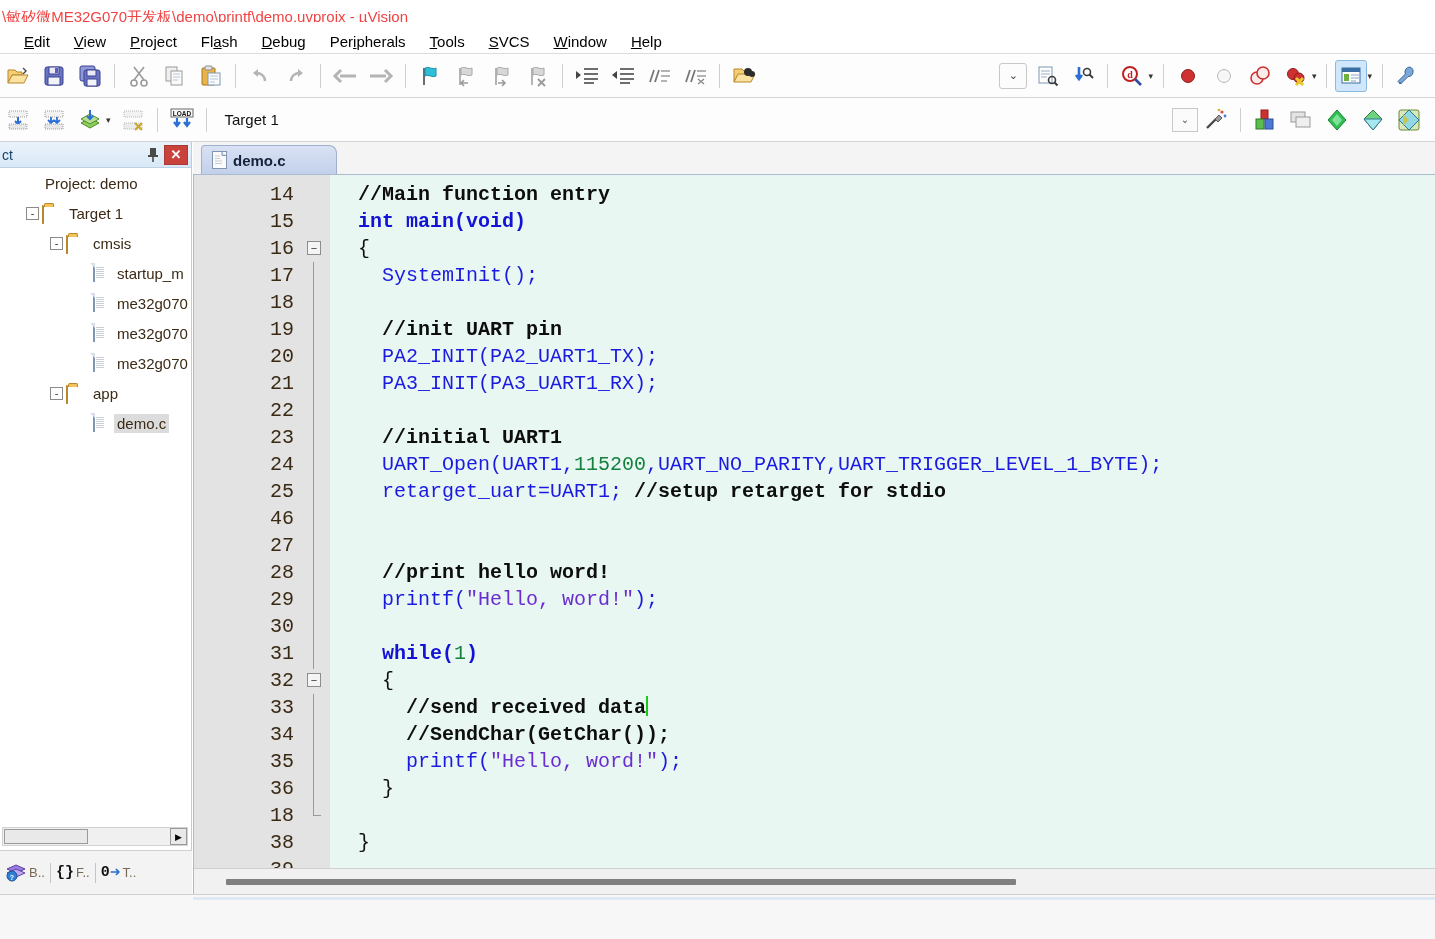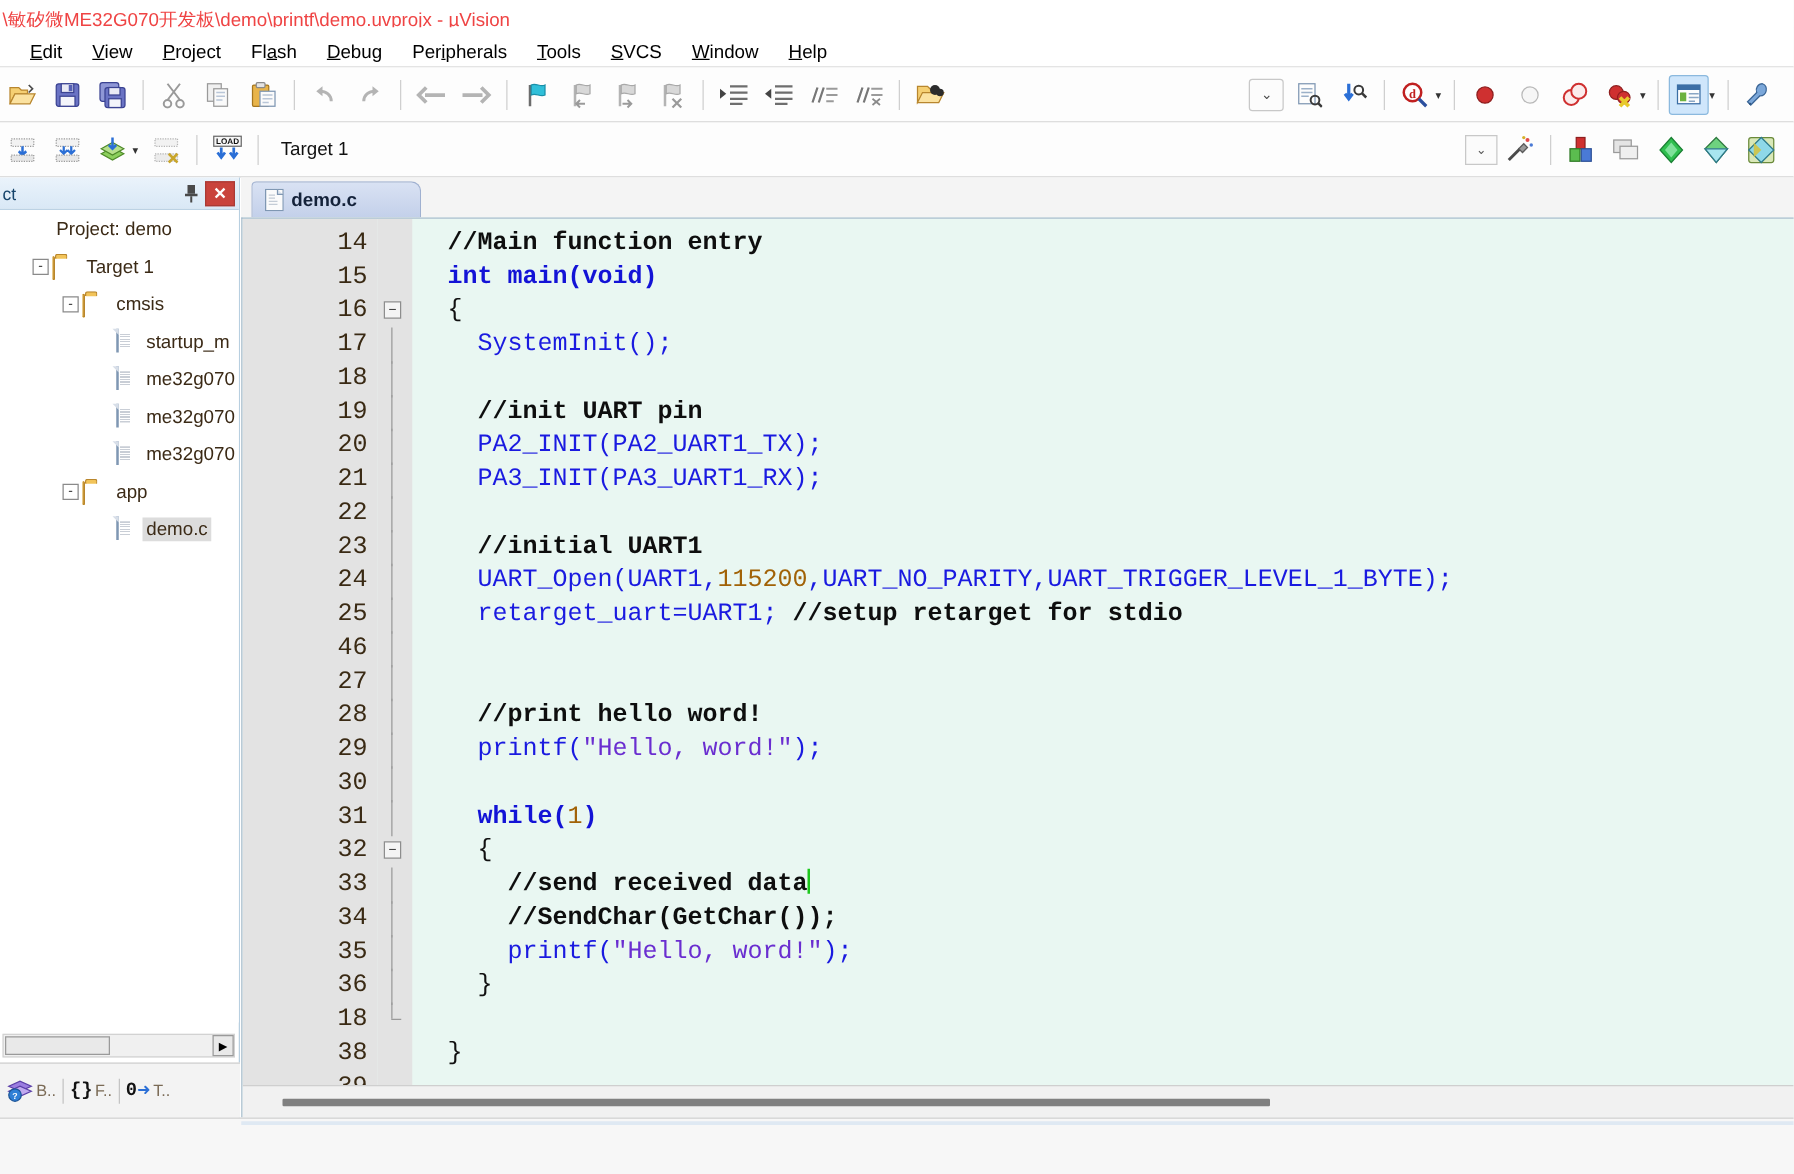--- a/index.html
+++ b/index.html
@@ -199,21 +199,21 @@
   .foldtick { position:absolute; left:11px; top:13px; width:8px; height:1px; background:#9a9a9a;}
   .codecol {
     flex:1; background:#e9f7f2; padding-top:6px;
     font-family:"Liberation Mono", monospace; font-size:20px;
     white-space:pre; overflow:hidden; position:relative;
   }
   .codecol .cl { height:27px; line-height:27px; padding-left:4px; }
   .cmt { color:#0e0e0e; font-weight:bold;text-align:right; }
   .kw  { color:#1313d6; font-weight:bold; }
   .code{ color:#1a1ae0; }
-  .num { color:#a16207;font-family:Liberation Mono, monospace; }
+  .num { color:#15803d;font-family:Liberation Mono, monospace; }
   .str { color:#6a2ed0; }
   .plain{ color:#111; }
   .caret { display:inline-block; width:2px; height:20px; background:#1ec81e; vertical-align:-3px; }
 
   .hsbar {
     position:absolute; left:0; right:0; bottom:0; height:26px;
     background:#f1f1f1; border-top:1px solid #cfcfcf;
     display:flex; align-items:center;
   }
   .hsbar .hthumb { height:6px; background:#808080; margin-left:32px; width:790px; border-radius:1px;}

